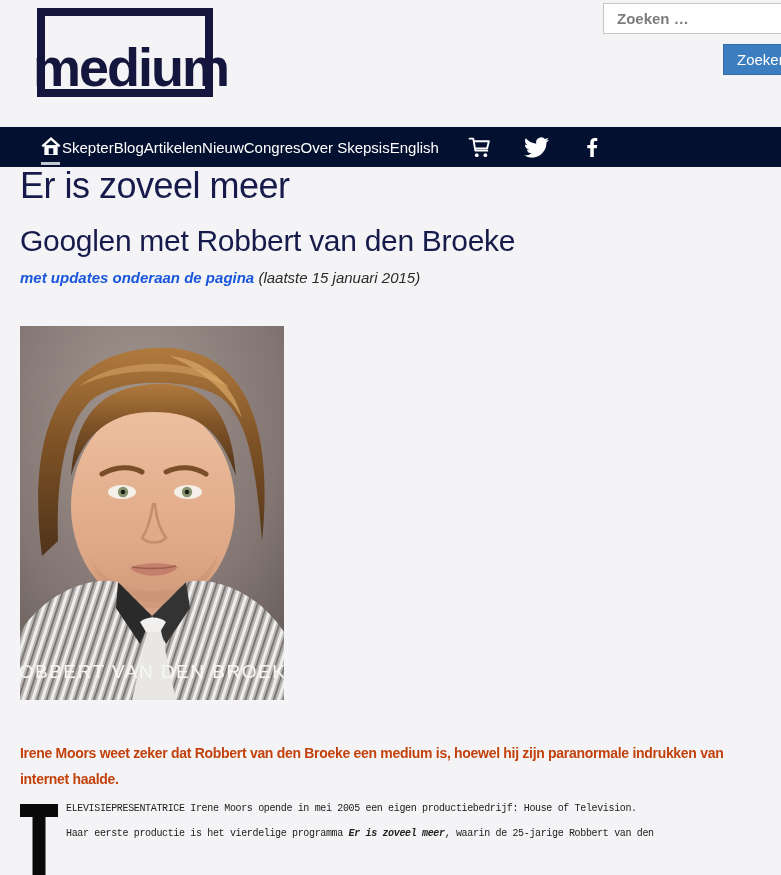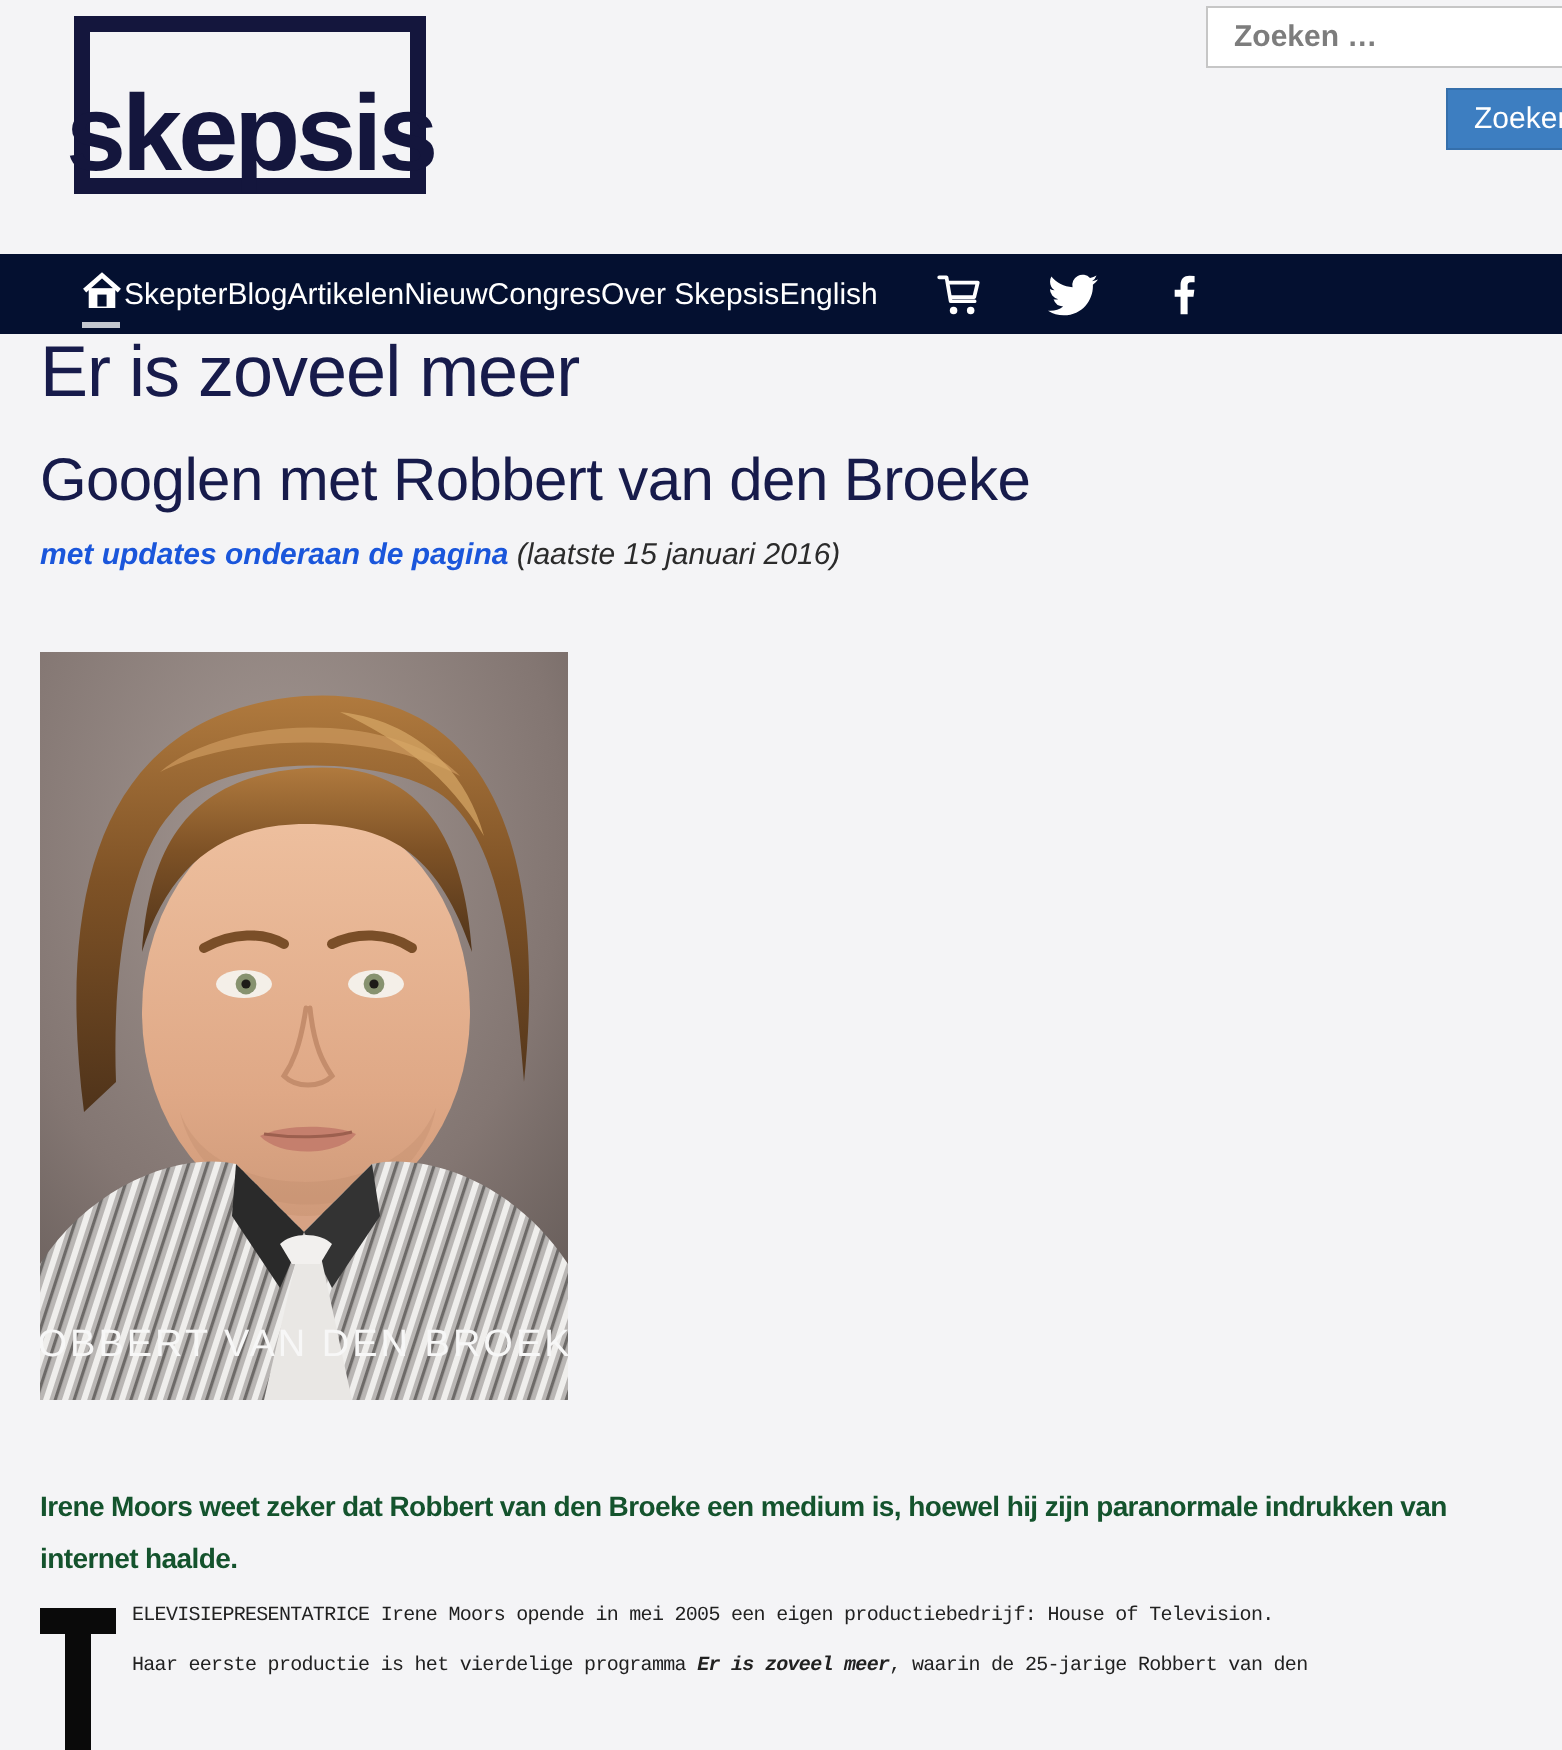--- a/index.html
+++ b/index.html
@@ -36,36 +36,36 @@
   .article { position:relative; padding-left:20px; }
   h1.title { margin-top:38px; font-size:36px; line-height:42px; font-weight:normal;
              color:#171b4b; letter-spacing:-0.5px; }
   h2.subtitle { margin-top:16px; font-size:30px; line-height:36px; font-weight:normal;
                 color:#171b4b; letter-spacing:-0.3px; }
   .byline { margin-top:9px; font-size:15px; line-height:20px; font-style:italic; color:#2b2b2b; }
   .byline a { color:#1a56db; font-weight:bold; text-decoration:none; }
   .photo { margin-top:38px; width:264px; height:374px; display:block; background:#7a706d; }
 
   .intro { margin-top:40px; font-weight:bold; font-size:14px; letter-spacing:-0.3px;
-           line-height:26px; color:#14532d; }
+           line-height:26px; color:#c2410c; }
   .intro div { white-space:nowrap; }
 
   .bodypara { margin-top:4px; font-size:10px; letter-spacing:-0.35px; line-height:25px; color:#212121;font-family:Liberation Mono, monospace; }
   .bodypara .lines div { white-space:nowrap; }
   .dropcap { float:left; width:38px; height:130px; margin:8px 8px 0 0; }
   .bi { font-weight:bold; font-style:italic; }
 </style>
 </head>
 <body>
 
 <div class="page">
 
   <div class="top">
     <a class="logo">
-      <span class="logo-word">skepsis</span>
+      <span class="logo-word">medium</span>
     </a>
     <input class="search-input" type="text" placeholder="Zoeken …" style="">
     <button class="search-btn">Zoeken</button>
   </div>
 
   <nav class="nav">
     <a class="nav-home">
       <span>
         <svg width="22" height="22" viewBox="0 0 24 24">
           <path d="M3.5 11.5 L12 4 L20.5 11.5" fill="none" stroke="#fff" stroke-width="2.6" stroke-linecap="square"></path>
@@ -101,21 +101,21 @@
         <svg width="23" height="23" viewBox="0 0 24 24">
           <path fill="#fff" d="M15.12 5.32H17V2.14A26 26 0 0014.26 2c-2.72 0-4.58 1.66-4.58 4.7v2.62H6.61v3.56h3.07V22h3.68v-9.12h3.06l.46-3.56h-3.52V7.05c0-1.05.28-1.73 1.76-1.73z"></path>
         </svg>
       </span>
     </div>
   </nav>
 
   <div class="article">
     <h1 class="title">Er is zoveel meer</h1>
     <h2 class="subtitle">Googlen met Robbert van den Broeke</h2>
-    <p class="byline"><a>met updates onderaan de pagina</a> <span>(laatste 15 januari 2016)</span></p>
+    <p class="byline"><a>met updates onderaan de pagina</a> <span>(laatste 15 januari 2015)</span></p>
 
     <div class="photo">
       <svg width="264" height="374" viewBox="0 0 264 374">
         <defs>
           <radialGradient id="bgG" cx="45%" cy="25%" r="90%">
             <stop offset="0%" stop-color="#a39792"></stop>
             <stop offset="60%" stop-color="#837672"></stop>
             <stop offset="100%" stop-color="#5e5552"></stop>
           </radialGradient>
           <linearGradient id="hairG" x1="0" y1="0" x2="0" y2="1">

